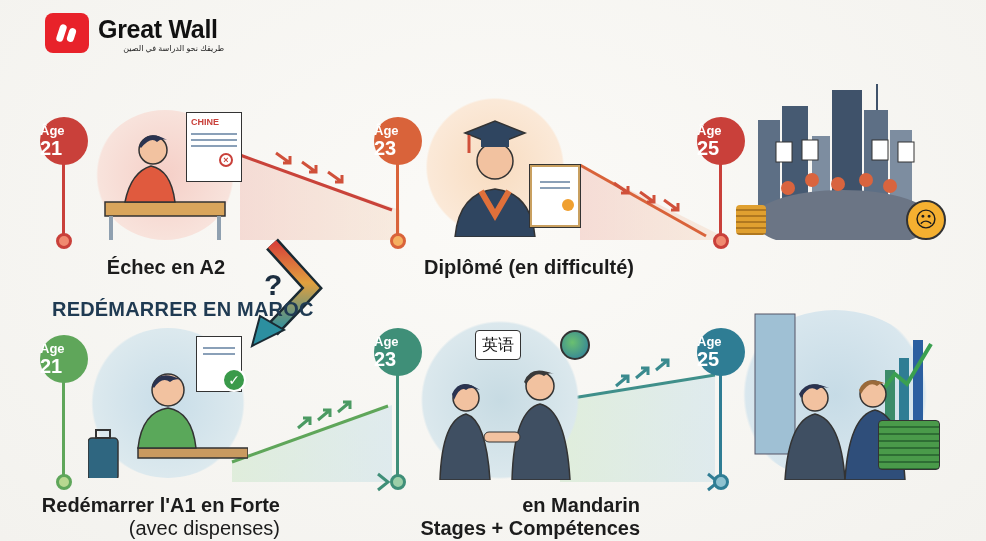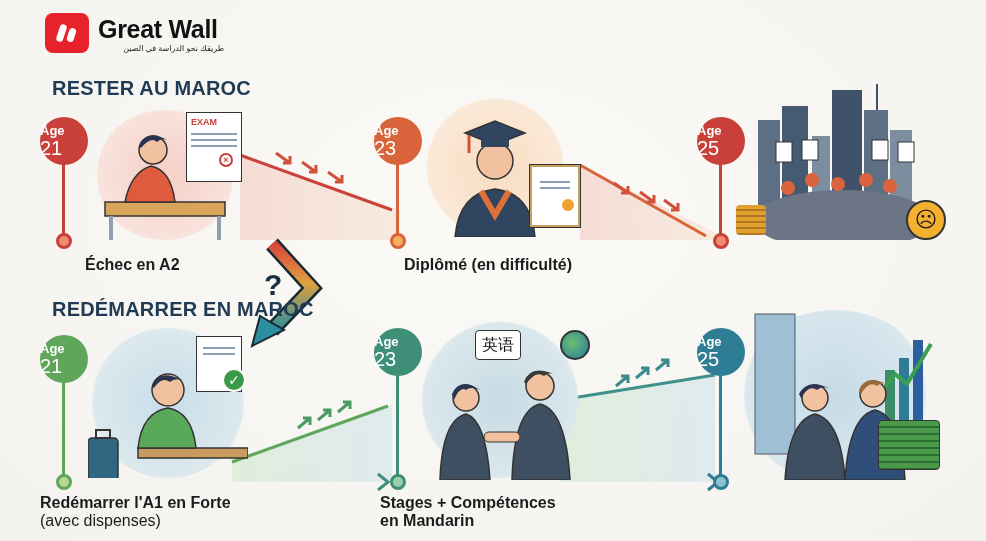--- a/index.html
+++ b/index.html
@@ -7,42 +7,41 @@
   .page{position:relative;width:986px;height:541px;background:radial-gradient(ellipse at 50% 40%,#fbfaf7 0%,#f3f2ee 100%)}
   .abs{position:absolute}
   
   .logo-box{left:45px;top:13px;width:44px;height:40px;background:#e8222a;border-radius:8px;display:flex;align-items:center;justify-content:center}
   .logo-name{left:98px;top:15px;font-size:25px;font-weight:700;letter-spacing:-0.3px;color:#111}
   .logo-tag{left:98px;top:44px;font-size:8px;color:#222;direction:rtl;width:126px;text-align:right}
   .section-title{font-size:20px;font-weight:700;color:#1f3a52;letter-spacing:0.2px}
   
   .age{width:48px;height:48px;border-radius:50%;color:#fff;display:flex;flex-direction:column;justify-content:center;line-height:1}
   .age .a1{font-size:13px;font-weight:700}
-  .age .a2{font-size:20px;font-weight:400;margin-top:1px}
+  .age .a2{font-size:20px;font-weight:700;margin-top:1px}
   .stem{width:3px}
   .node{width:16px;height:16px;border-radius:50%;border:3px solid}
-  .label{font-size:16px;font-weight:700;text-align:left;color:#1c1c1c;line-height:1.15}
+  .label{font-size:20px;font-weight:700;text-align:right;color:#1c1c1c;line-height:1.15}
   .sub{font-weight:400}
   .illus{border-radius:50%}
 </style>
 </head>
 <body>
 
 <div class="page">
 
   <div class="abs logo-box">
     <svg width="28" height="28" viewBox="0 0 28 28">
       <rect x="5" y="5" width="7" height="18" rx="3.5" fill="#fff" transform="rotate(18 8.5 14)"></rect>
       <rect x="15" y="9" width="7" height="14" rx="3.5" fill="#fff" transform="rotate(18 18.5 16)"></rect>
     </svg>
   </div>
   <div class="abs logo-name">Great Wall</div>
   <div class="abs logo-tag">طريقك نحو الدراسة في الصين</div>
 
-  <div class="abs section-title" style="left:52px;top:77px">RESTER AU MAROC</div>
 
   <svg class="abs" style="left:0;top:0" width="986" height="541">
     <defs>
       <linearGradient id="redline" x1="0" x2="1">
         <stop offset="0" stop-color="#c9403a"></stop>
           <stop offset="0.5" stop-color="#d9633a"></stop>
           <stop offset="1" stop-color="#c9403a"></stop>
       </linearGradient>
       <linearGradient id="greenline" x1="0" x2="1">
         <stop offset="0" stop-color="#6aa85c"></stop>
@@ -110,21 +109,21 @@
     <svg width="140" height="130" viewBox="0 0 140 130">
       <rect x="10" y="92" width="120" height="14" fill="#d9a55c" stroke="#333" stroke-width="1.5"></rect>
       <rect x="14" y="106" width="4" height="24" fill="#8fa0b0"></rect>
         <rect x="122" y="106" width="4" height="24" fill="#8fa0b0"></rect>
       <path d="M30 92 Q36 62 56 56 Q76 60 80 92Z" fill="#e05a3e" stroke="#333" stroke-width="1.5"></path>
       <circle cx="58" cy="40" r="14" fill="#f2c2a0" stroke="#333" stroke-width="1.5"></circle>
       <path d="M44 36 Q52 18 72 30 Q66 28 62 32 Q56 26 46 38Z" fill="#2a3350"></path>
     </svg>
   </div>
   <div class="abs" style="left:186px;top:112px;width:56px;height:70px;background:#fff;border:1.5px solid #333;font-size:9px;font-weight:700;color:#c9403a;padding:4px">
-    <div>EXAM</div>
+    <div>CHINE</div>
     <div style="height:2px;background:#8aa0b8;margin:6px 0 4px"></div>
     <div style="height:2px;background:#8aa0b8;margin:4px 0"></div>
     <div style="height:2px;background:#8aa0b8;margin:4px 0"></div>
     <div style="width:14px;height:14px;border:2px solid #c9403a;border-radius:50%;margin:6px 0 0 28px;color:#c9403a;font-size:9px;text-align:center;line-height:10px">×</div>
   </div>
   <div class="abs age" style="left:40px;top:117px;background:#c9403a">
     <span class="a1">Âge</span>
     <span class="a2">21</span>
   </div>
   <div class="abs stem" style="left:62px;top:164px;height:70px;background:#c9403a"></div>
@@ -229,22 +228,22 @@
   </div>
   <div class="abs" style="left:475px;top:330px;width:46px;height:30px;background:#fff;border:1.5px solid #333;border-radius:4px;font-size:16px;text-align:center;line-height:27px;color:#111">英语</div>
   <div class="abs" style="left:560px;top:330px;width:30px;height:30px;border-radius:50%;background:radial-gradient(circle at 40% 40%,#6ac070,#2a7aa0);border:2px solid #333"></div>
   <div class="abs age" style="left:374px;top:328px;background:#3f8f78">
     <span class="a1">Age</span>
     <span class="a2">23</span>
   </div>
   <div class="abs stem" style="left:396px;top:375px;height:100px;background:#3f8f78"></div>
   <div class="abs node" style="left:390px;top:474px;background:#9ccfa8;border-color:#3f8f78"></div>
   <div class="abs label" style="left:380px;top:494px;width:260px">
+    <div>en Mandarin</div>
     <div>Stages + Compétences</div>
-    <div>en Mandarin</div>
   </div>
 
   <div class="abs illus" style="left:735px;top:310px;width:200px;height:170px;background:radial-gradient(circle,#c6dbe6 0%,#d9e7ee 68%,transparent 70%)">
     <svg width="200" height="170" viewBox="0 0 200 170">
       <rect x="20" y="4" width="40" height="140" fill="#9fc0d4" stroke="#556" stroke-width="1"></rect>
       <rect x="150" y="60" width="10" height="80" fill="#3c8c6a"></rect>
         <rect x="164" y="48" width="10" height="92" fill="#2f7d94"></rect>
         <rect x="178" y="30" width="10" height="110" fill="#2c5fa0"></rect>
       <path d="M140 90 L160 64 L172 74 L196 34" stroke="#3aa050" stroke-width="4" fill="none"></path>
       <path d="M50 170 Q54 110 80 104 Q106 110 110 170Z" fill="#3f4f62" stroke="#333" stroke-width="1.5"></path>

